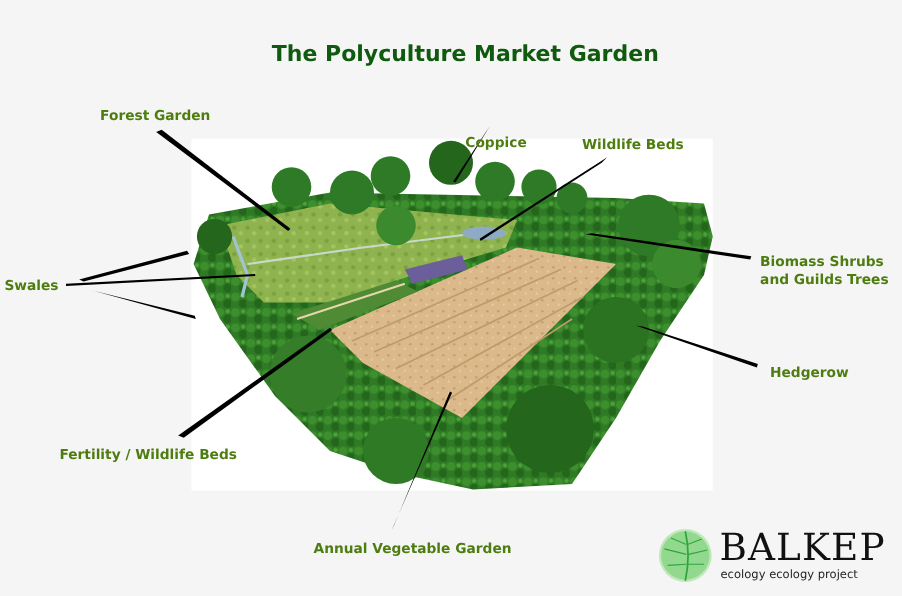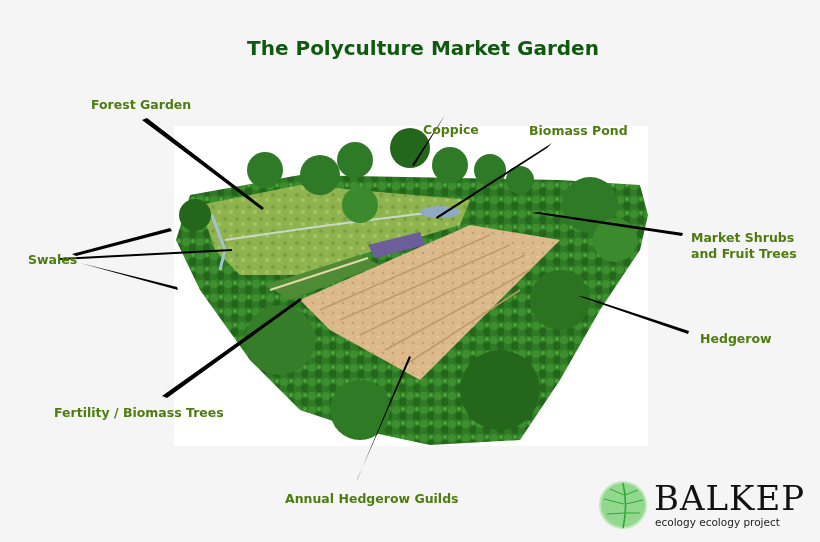--- a/index.html
+++ b/index.html
@@ -93,29 +93,29 @@
     <polygon points="60,258 232,249 232,251 60,260"></polygon>
     <polygon points="80,263 178,290 177,287 84,264"></polygon>
     <polygon points="578,296 688,334 689,331 585,297"></polygon>
     <polygon points="162,396 300,298 302,300 167,398"></polygon>
     <polygon points="356,482 411,357 409,356 358,478"></polygon>
   </g>
 </svg>
 
 <div class="label" style="left:91px;top:97px;">Forest Garden</div>
 <div class="label" style="left:423px;top:90px;margin-top:32px;">Coppice</div>
-<div class="label" style="left:529px;top:123px;">Biomass Pond</div>
+<div class="label" style="left:529px;top:123px;">Wildlife Beds</div>
 <div class="label" style="left:691px;top:230px;">
-  <div>Market Shrubs</div>
-  <div>and Fruit Trees</div>
+  <div>Biomass Shrubs</div>
+  <div>and Guilds Trees</div>
 </div>
-<div class="label" style="left:28px;top:252px;">Swales</div>
+<div class="label" style="left:4px;top:252px;">Swales</div>
 <div class="label" style="left:700px;top:331px;text-align:right;">Hedgerow</div>
-<div class="label" style="left:54px;top:405px;">Fertility / Biomass Trees</div>
-<div class="label" style="left:285px;top:491px;">Annual Hedgerow Guilds</div>
+<div class="label" style="left:54px;top:405px;">Fertility / Wildlife Beds</div>
+<div class="label" style="left:285px;top:491px;">Annual Vegetable Garden</div>
 
 <div class="logo">
   <svg class="leaf" width="50" height="50" viewBox="0 0 50 50">
     <circle cx="25" cy="25" r="24" fill="#bfe8bb"></circle>
     <circle cx="25" cy="25" r="22" fill="#7fd37c" opacity="0.7"></circle>
     <path d="M25 3 Q30 25 25 48" stroke="#2fa53a" stroke-width="1.6" fill="none"></path>
     <path d="M27 15 L40 10 M28 24 L45 20 M27 33 L42 33 M26 15 L12 9 M26 24 L6 19 M26 33 L9 34" stroke="#2fa53a" stroke-width="1" fill="none"></path>
   </svg>
   <div class="logo-word">BALKEP</div>
   <div class="logo-sub">ecology ecology project</div>

